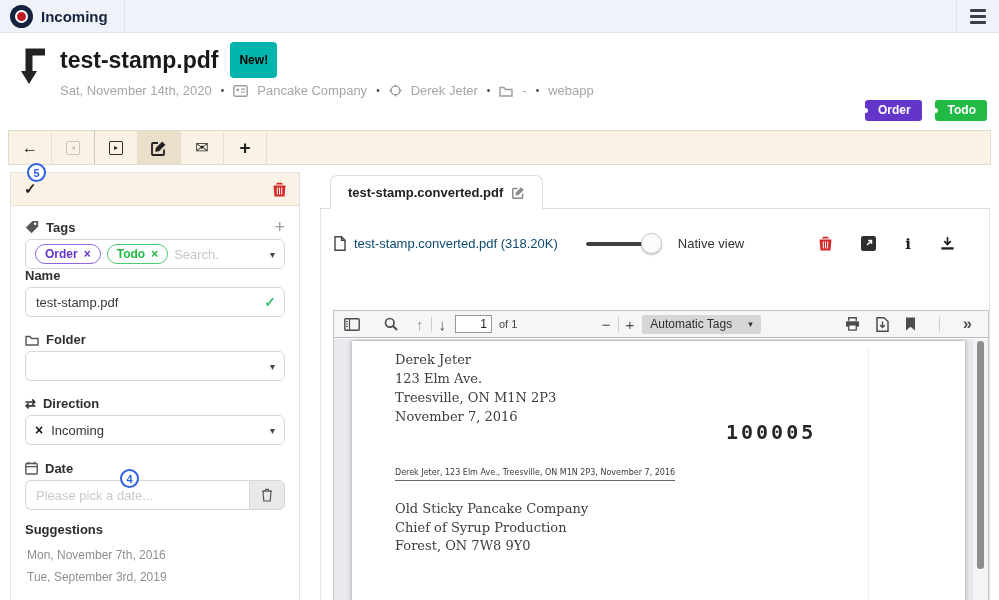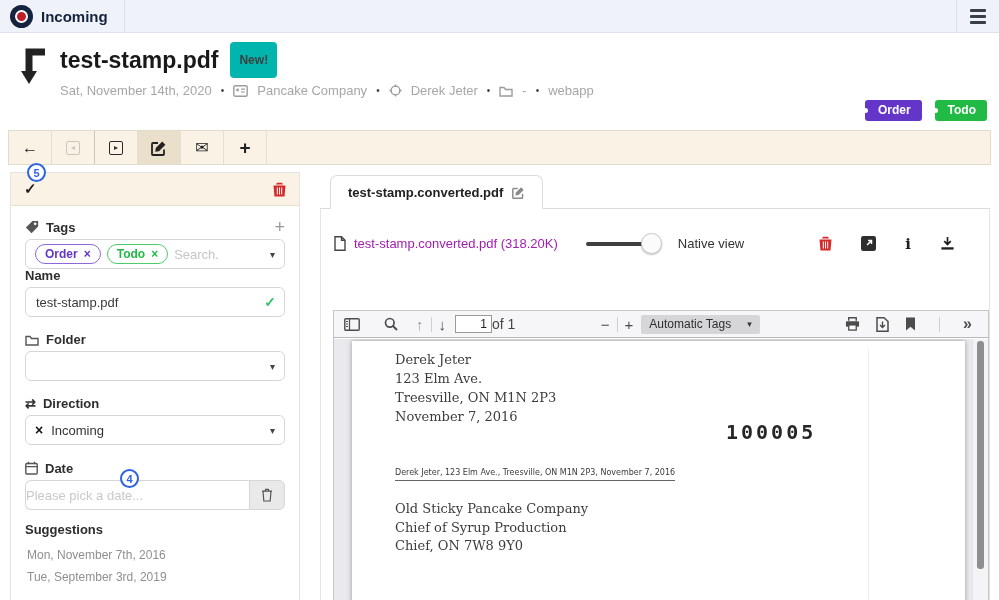--- a/index.html
+++ b/index.html
@@ -19,21 +19,21 @@
                border-left:1px solid #dde3eb; padding:0 13px; cursor:pointer; }
   .hamburger { display:flex; flex-direction:column; gap:3px; }
   .hamburger span { width:16px; height:3px; background:#3a3f46; border-radius:1px; }
 
   
   .item-header { position:absolute; top:42px; left:18px; display:flex; }
   .lvl-down { margin-top:3px; }
   .head-text { margin-left:12px; }
   .title-row { display:flex; align-items:center; }
   .item-title { font-size:23px; font-weight:bold; color:#191919; }
-  .new-badge { margin-left:12px; background:#00b5ad; color:#404040; font-size:12px; font-weight:bold;
+  .new-badge { margin-left:12px; background:#00b5ad; color:#000000; font-size:12px; font-weight:bold;
                padding:11px 9px; border-radius:4px; }
   .meta { margin-top:5px; display:flex; align-items:center; gap:9px; font-size:13px; color:#a6a6a6; }
   .meta .dot { color:#3c3c3c; font-size:10px; }
   .meta .micon { color:#9c9c9c; display:inline-flex; }
 
   
   .doc-tags { position:absolute; top:100px; right:12px; display:flex; }
   .tag { position:relative; height:21px; line-height:21px; padding:0 11px 0 13px; margin-left:13px;
          color:#fff; font-size:12px; font-weight:bold; border-radius:3px; cursor:pointer; }
   .tag::before { content:""; position:absolute; left:-7px; top:3px; width:15px; height:15px;
@@ -84,21 +84,21 @@
   .txt-input { margin-top:5px; position:relative; }
   .txt-input input { width:100%; height:30px; border:1px solid #d6d6d6; border-radius:6px;
                      padding:0 26px 0 10px; font-size:13px; color:#3a3a3a;
                      font-family:"Liberation Sans", sans-serif; outline:none; background:#fff; }
   .txt-input .ok { position:absolute; right:9px; top:7px; color:#39c16c; font-size:14px; font-weight:bold; }
   .select { margin-top:5px; height:30px; border:1px solid #d6d6d6; border-radius:6px;
             display:flex; align-items:center; padding:0 9px; font-size:13px; color:#333; cursor:pointer; }
   .select .xmark { font-weight:bold; font-size:14px; color:#141414; margin-right:8px; }
   .date-group { margin-top:5px; display:flex; position:relative; }
   .date-group input { flex:1; height:30px; border:1px solid #d6d6d6; border-right:none;
-                      border-radius:6px 0 0 6px; padding:0 0; font-size:13px; color:#3a3a3a;
+                      border-radius:6px 0 0 6px; padding:0 10px; font-size:13px; color:#3a3a3a;
                       font-family:"Liberation Sans", sans-serif; outline:none; }
   .date-group input::placeholder { color:#c9c9c9; }
   .date-addon { width:36px; background:#e9e9e9; border:1px solid #d6d6d6; border-radius:0 6px 6px 0;
                 display:flex; align-items:center; justify-content:center; color:#555; cursor:pointer; }
   .badge-date { top:-11px; left:95px; }
   .sugg-label { margin-top:12px; font-size:13px; font-weight:bold; color:#2e2e2e; }
   .sugg-list { margin-top:7px; }
   .sugg-item { font-size:12px; color:#8f8f8f; padding:4px 2px; cursor:pointer; }
 
   
@@ -106,21 +106,21 @@
   .tab-row { height:37px; border-bottom:1px solid #dcdcdc; position:relative; }
   .tab { position:absolute; left:10px; bottom:-1px; height:34px; background:#fff;
          border:1px solid #dcdcdc; border-bottom:1px solid #fff; border-radius:7px 7px 0 0;
          display:flex; align-items:center; gap:9px; padding:0 17px; font-size:13px;
          font-weight:bold; color:#222; cursor:pointer; }
   .tab .ticon { color:#8a8a8a; display:inline-flex; }
   .main-body { position:absolute; top:37px; left:0; right:0; bottom:0;
                border-left:1px solid #e3e3e3; border-right:1px solid #e3e3e3; }
   .file-bar { display:flex; align-items:center; padding:24px 34px 0 13px; }
   .file-bar .ficon { display:inline-flex; color:#444; }
-  .file-name { margin-left:8px; font-size:13px; color:#a21caf; }
+  .file-name { margin-left:8px; font-size:13px; color:#0c4a6e; }
   .switch { position:relative; width:78px; height:21px; margin-left:28px; cursor:pointer; }
   .switch .line { position:absolute; left:0; top:9px; width:58px; height:4px; background:#3f3f3f; border-radius:2px; }
   .switch .knob { position:absolute; left:55px; top:0; width:21px; height:21px; border-radius:50%;
                   background:#fbfbfb; border:1px solid #c9c9c9; box-shadow:0 1px 2px rgba(0,0,0,.25); }
   .toggle-label { margin-left:14px; font-size:13px; color:#333; }
   .fb-icons { margin-left:auto; display:flex; align-items:center; gap:29px; }
   .fb-icons > span { display:inline-flex; cursor:pointer; }
   .icon-trash-red { color:#d42a2a; }
   .icon-info { font-size:15px; font-weight:bold; color:#1f1f1f; font-family:"DejaVu Serif", serif; }
 
@@ -128,21 +128,21 @@
   .viewer { position:absolute; top:101px; left:12px; right:0; bottom:0;
             border:1px solid #c6c6c6; border-bottom:none; }
   .pdf-toolbar { height:27px; background:#f6f5f7; border-bottom:1px solid #b9b9bb;
                  display:flex; align-items:center; font-size:13px; color:#454545; padding:0 10px; }
   .pt { display:inline-flex; align-items:center; justify-content:center; cursor:pointer; color:#4c4c4c; }
   .pt.dim { color:#9d9d9d; }
   .pt-sep { width:1px; height:15px; background:#cfcfd1; margin:0 7px; }
   .page-input { width:37px; height:18px; border:1px solid #9a9a9a; background:#fff; margin-left:9px;
                 font-size:12px; text-align:right; padding-right:4px; color:#222; outline:none;
                 font-family:"Liberation Sans", sans-serif; }
-  .of-label { font-size:14px; }
+  .of-label { margin-left:7px; font-size:11px; }
   .zoom-group { margin-left:auto; display:flex; align-items:center; }
   .zoom-sign { font-size:15px; }
   .zoom-select { margin-left:8px; background:#d6d6d8; border-radius:2px; height:19px;
                  display:flex; align-items:center; gap:16px; padding:0 8px; font-size:12px;
                  color:#2e2e2e; cursor:pointer; }
   .zoom-select .zcaret { font-size:9px; color:#333; }
   .right-tools { margin-left:auto; display:flex; align-items:center; gap:16px; padding-right:6px; }
   .chev2 { font-size:16px; font-weight:bold; color:#4c4c4c; }
 
   .pdf-canvas { position:absolute; top:28px; left:0; right:0; bottom:0; background:#eae9ed; overflow:hidden; }
@@ -462,21 +462,21 @@
               <div>Derek Jeter</div>
               <div>123 Elm Ave.</div>
               <div>Treesville, ON M1N 2P3</div>
               <div>November 7, 2016</div>
             </div>
             <div class="stamp">100005</div>
             <div class="window-line">Derek Jeter, 123 Elm Ave., Treesville, ON M1N 2P3, November 7, 2016</div>
             <div class="recipient doc-serif">
               <div>Old Sticky Pancake Company</div>
               <div>Chief of Syrup Production</div>
-              <div>Chief, ON 7W8 9Y0</div>
+              <div>Forest, ON 7W8 9Y0</div>
             </div>
 
             <div class="fold-line"></div>
           </div>
           <div class="pdf-scroll">
             <div class="pdf-thumb"></div>
           </div>
         </div>
       </div>
     </div>

